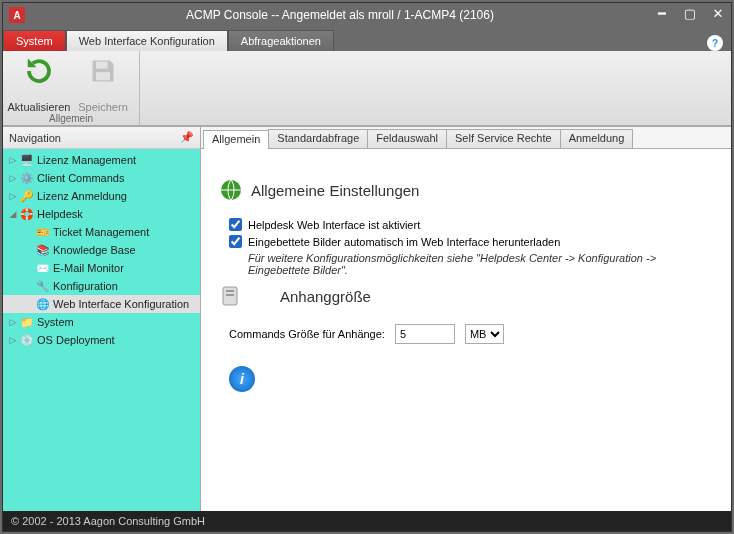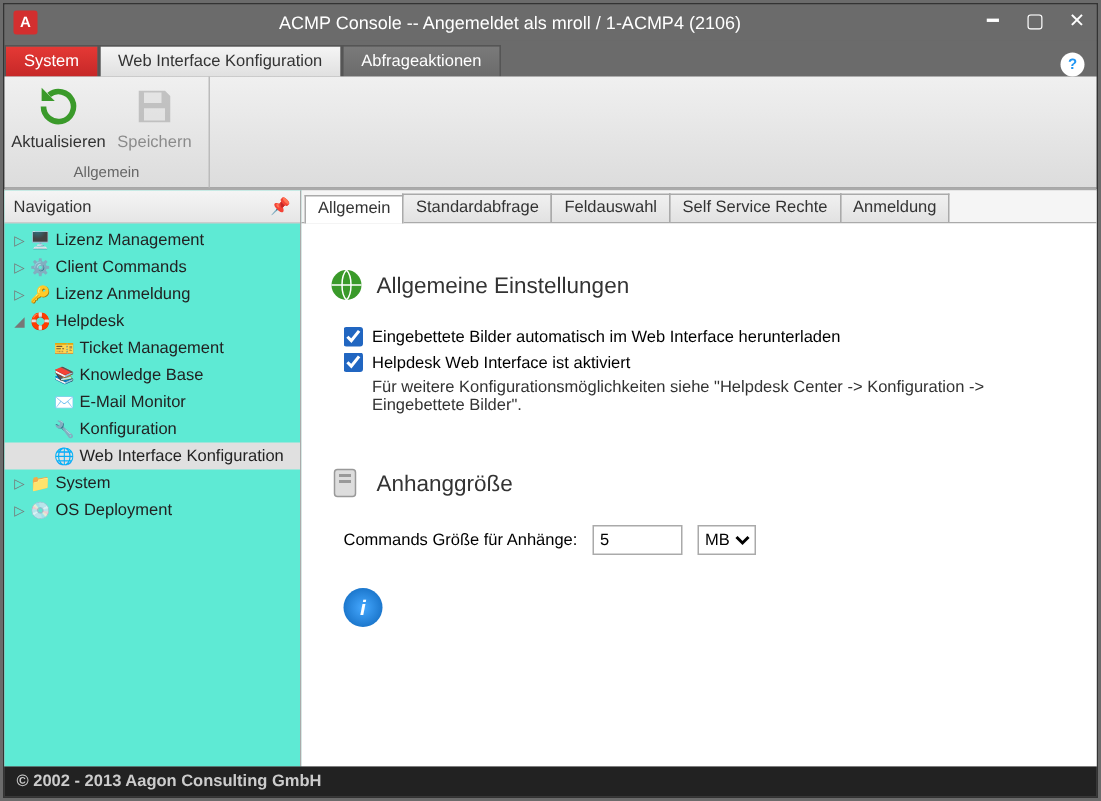--- a/index.html
+++ b/index.html
@@ -19,21 +19,21 @@
 .tabbar .tab.active { background: linear-gradient(#f5f5f5,#e0e0e0); color: #333; }
 .tabbar .spacer { flex: 1; }
 .tabbar .help-icon { width: 16px; height: 16px; margin-right: 8px; color: #2196f3; background:#fff; border-radius:50%; display:flex; align-items:center; justify-content:center; font-weight:bold; font-size:10px; cursor:pointer; }
 
 .ribbon { height: 75px; background: linear-gradient(#f0f0f0,#dcdcdc); border-bottom: 1px solid #aaa; display: flex; }
 .ribbon-group { border-right: 1px solid #bbb; padding: 4px 8px; display: flex; flex-direction: column; align-items: center; }
 .ribbon-btns { display: flex; gap: 8px; }
 .ribbon-btn { display: flex; flex-direction: column; align-items: center; width: 56px; cursor: pointer; }
 .ribbon-btn.disabled { opacity: 0.5; cursor: default; }
 .ribbon-btn .big-icon { width: 32px; height: 32px; display: flex; align-items: center; justify-content: center; }
-.ribbon-btn .btn-label { font-size: 11px; margin-top: 2px; color: #333; }
+.ribbon-btn .btn-label { font-size: 11px; margin-top: 14px; color: #333; }
 .ribbon-group-label { font-size: 10px; color: #666; margin-top: auto; }
 
 .client { flex: 1; display: flex; background: #fff; border-top: 1px solid #aaa; }
 
 .navpanel { width: 198px; border-right: 1px solid #aaa; background: #5eead4; display: flex; flex-direction: column; }
 .nav-header { height: 22px; background: linear-gradient(#f5f5f5,#e6e6e6); border-bottom: 1px solid #ccc; display: flex; align-items: center; padding: 0 6px; color: #333; }
 .nav-header .pin-icon { margin-left: auto; font-size: 11px; cursor: pointer; }
 .tree { flex: 1; overflow: auto; padding: 2px 0; }
 .tree-item { display: flex; align-items: center; height: 18px; padding-left: 4px; cursor: pointer; white-space: nowrap; }
 .tree-item.selected { background: #e0e0e0; }
@@ -48,30 +48,30 @@
 .subtabs .stab { padding: 2px 8px; border: 1px solid #aaa; border-bottom: none; background: linear-gradient(#f0f0f0,#e2e2e2); cursor: pointer; color:#333; margin-right:-1px; }
 .subtabs .stab.active { background: #fff; position: relative; top:1px; }
 
 .content { flex: 1; padding: 23px 18px; background: #fff; overflow: auto; }
 .section-head { display: flex; align-items: center; margin: 6px 0 16px 0; }
 .section-head .sec-icon { width: 24px; height: 24px; margin-right: 8px; }
 .section-head .sec-title { font-size: 15px; color: #333; }
 
 .form-row { margin: 4px 0; display: flex; align-items: center; }
 .chk { width: 13px; height: 13px; margin-right: 6px; accent-color:#2166c1; }
-.hint { margin: 4px 0 0 19px; color: #333; }
+.hint { margin: 4px 0 0 19px; color: #333; font-style: italic; }
 
 .size-row { display: flex; align-items: center; margin-top: 6px; gap: 10px; }
 .size-row input[type=text] { width: 60px; height: 20px; border: 1px solid #aaa; padding: 0 4px; background:#fff; }
 .size-row select { height: 20px; border: 1px solid #aaa; background:#fff; }
 
 .info-row { display: flex; align-items: center; margin-top: 22px; gap: 8px; }
 .info-icon { width: 26px; height: 26px; border-radius: 50%; background: radial-gradient(#45a8ff,#0b63b8); color: #fff; display: flex; align-items: center; justify-content: center; font-weight: bold; font-size: 14px; font-style: italic; }
 
-.statusbar { height: 20px; background: #222; color: #ccc; display: flex; align-items: center; padding: 0 8px; font-size: 11px; font-weight: bold; }
+.statusbar { height: 20px; background: #222; color: #ccc; display: flex; align-items: center; padding: 0 8px; font-size: 11px; }
 
 svg { display: block; }
 </style>
 </head>
 <body>
 
 <div class="window">
 
   <div class="titlebar">
     <div class="app-icon">A</div>
@@ -201,30 +201,30 @@
                 <circle cx="12" cy="12" r="10" fill="#3a9a2a"></circle>
                 <path d="M2 12h20M12 2c4 4 4 16 0 20M12 2c-4 4-4 16 0 20" stroke="#fff" stroke-width="1" fill="none"></path>
               </svg>
           </div>
           <div class="sec-title">Allgemeine Einstellungen</div>
         </div>
 
         <div style="margin-left:10px;">
           <div class="form-row">
             <input type="checkbox" class="chk" checked="" style="">
-            <span>Eingebettete Bilder automatisch im Web Interface herunterladen</span>
+            <span>Helpdesk Web Interface ist aktiviert</span>
           </div>
           <div class="form-row">
             <input type="checkbox" class="chk" checked="" style="">
-            <span>Helpdesk Web Interface ist aktiviert</span>
+            <span>Eingebettete Bilder automatisch im Web Interface herunterladen</span>
           </div>
           <div class="hint">Für weitere Konfigurationsmöglichkeiten siehe "Helpdesk Center -&gt; Konfiguration -&gt; Eingebettete Bilder".</div>
         </div>
 
-        <div class="section-head" style="margin-top:34px;">
+        <div class="section-head" style="margin-top:8px;gap:29px;">
           <div class="sec-icon">
             <svg width="24" height="24" viewBox="0 0 24 24">
                 <rect x="4" y="3" width="14" height="18" rx="2" fill="#ddd" stroke="#999"></rect>
                 <rect x="7" y="6" width="8" height="2" fill="#999"></rect>
                 <rect x="7" y="10" width="8" height="2" fill="#999"></rect>
               </svg>
           </div>
           <div class="sec-title">Anhanggröße</div>
         </div>
 

